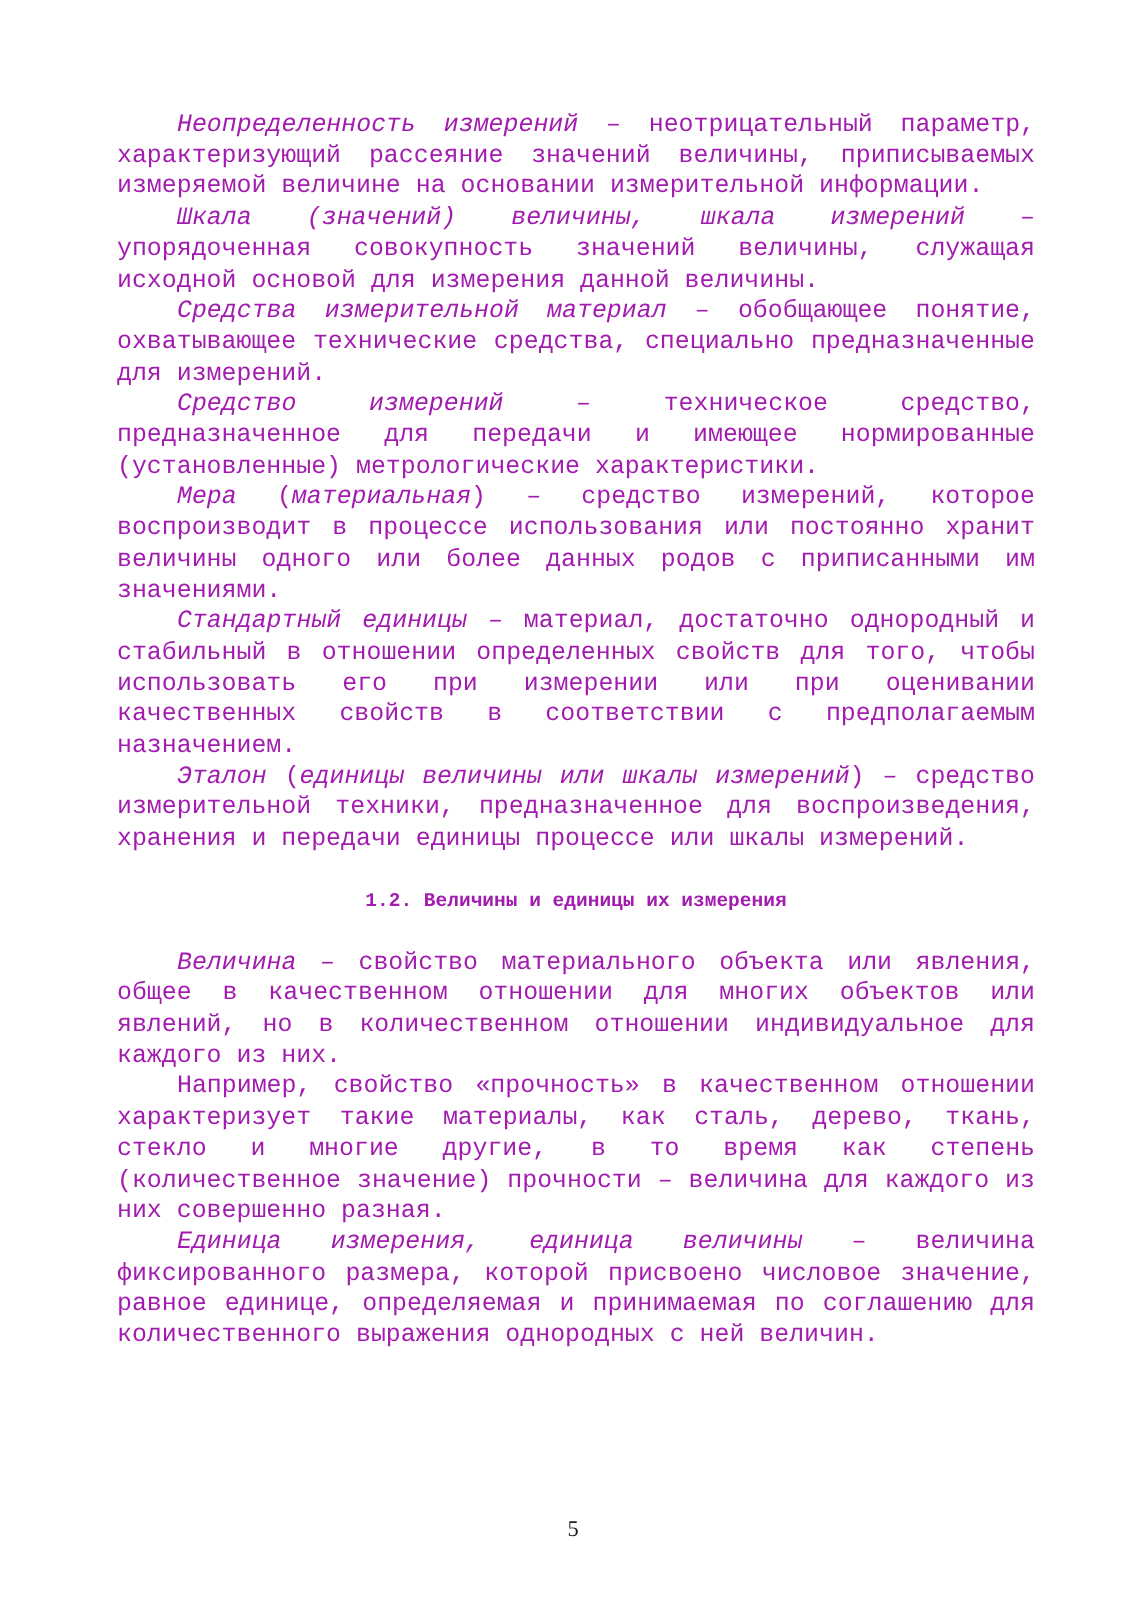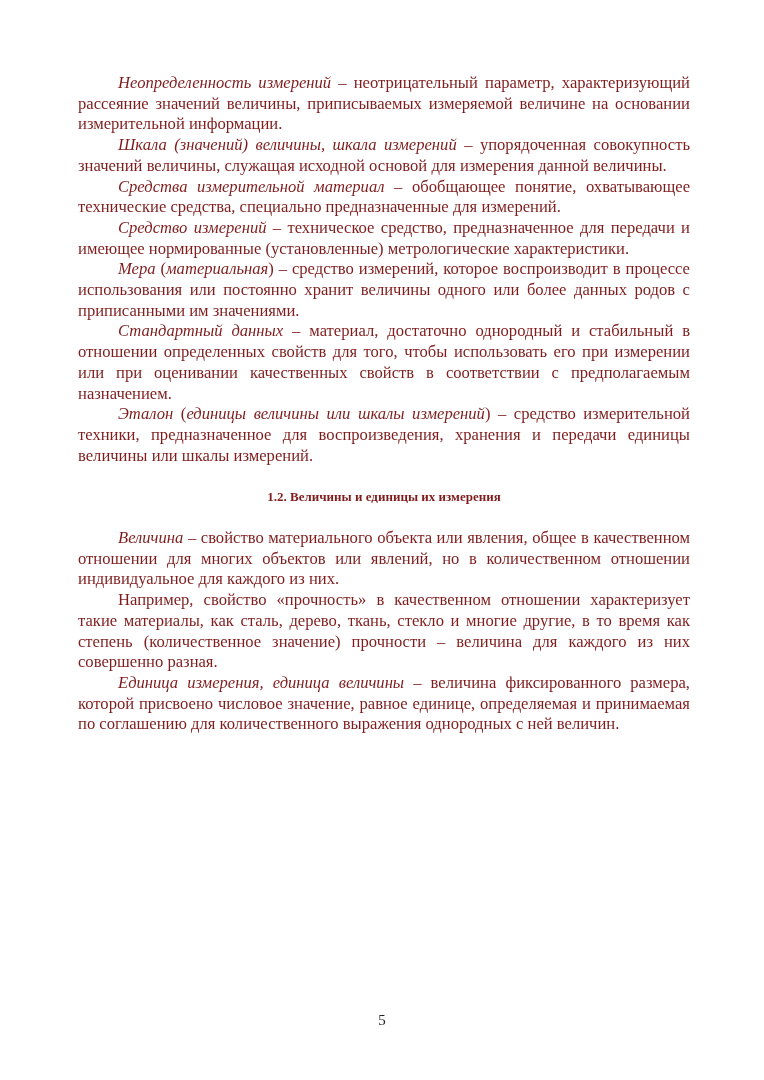--- a/index.html
+++ b/index.html
@@ -2,24 +2,24 @@
 <html><head>
 <meta charset="utf-8">
 <style>
   html, body { margin: 0; padding: 0; background: #ffffff; }
   body { width: 764px; height: 1080px; position: relative; overflow: hidden; }
   .page {
     position: absolute;
     left: 78px;
     top: 73px;
     width: 612px;
-    font-family: Liberation Serif, serif;
+    font-family: Liberation Mono, monospace;
     font-size: 16.6px;
     line-height: 20.7px;
-    color: #7f1d1d;
+    color: #a21caf;
   }
   .para {
     margin: 0;
     text-align: justify;
     text-indent: 40px;
     hyphens: manual;
   }
   .term { font-style: italic; }
   .heading {
     margin: 21px 0 20px 0;
@@ -46,23 +46,23 @@
   <p class="para"><span class="term">Неопределенность измерений</span><span> – неотрицательный параметр, характеризующий рассеяние значений величины, приписываемых измеряемой величине на основании измерительной информации.</span></p>
 
   <p class="para"><span class="term">Шкала (значений) величины, шкала измерений</span><span> – упорядоченная совокупность значений величины, служащая исходной основой для измерения данной величины.</span></p>
 
   <p class="para"><span class="term">Средства измерительной материал</span><span> – обобщающее понятие, охватывающее технические средства, специально предназначенные для измерений.</span></p>
 
   <p class="para"><span class="term">Средство измерений</span><span> – техническое средство, предназначенное для передачи и имеющее нормированные (установленные) метрологические характеристики.</span></p>
 
   <p class="para"><span class="term">Мера</span><span> (</span><span class="term">материальная</span><span>)</span><span> – средство измерений, которое воспроизводит в процессе использования или постоянно хранит величины одного или более данных родов с приписанными им значениями.</span></p>
 
-  <p class="para"><span class="term">Стандартный данных</span><span> – материал, достаточно однородный и стабильный в отношении определенных свойств для того, чтобы использовать его при измерении или при оценивании качественных свойств в соответствии с предполагаемым назначением.</span></p>
+  <p class="para"><span class="term">Стандартный единицы</span><span> – материал, достаточно однородный и стабильный в отношении определенных свойств для того, чтобы использовать его при измерении или при оценивании качественных свойств в соответствии с предполагаемым назначением.</span></p>
 
-  <p class="para"><span class="term">Эталон</span><span> (</span><span class="term">единицы величины или шкалы измерений</span><span>)</span><span> – средство измерительной техники, предназначенное для воспроизведения, хранения и передачи единицы величины или шкалы измерений.</span></p>
+  <p class="para"><span class="term">Эталон</span><span> (</span><span class="term">единицы величины или шкалы измерений</span><span>)</span><span> – средство измерительной техники, предназначенное для воспроизведения, хранения и передачи единицы процессе или шкалы измерений.</span></p>
 
 
 
   <h2 class="heading">1.2. Величины и единицы их измерения</h2>
 
   <p class="para"><span class="term">Величина</span><span> – свойство материального объекта или явления, общее в качественном отношении для многих объектов или явлений, но в количественном отношении индивидуальное для каждого из них.</span></p>
 
   <p class="para"><span>Например, свойство «прочность» в качественном отношении характеризует такие материалы, как сталь, дерево, ткань, стекло и многие другие, в то время как степень (количественное значение) прочности – величина для каждого из них совершенно разная.</span></p>
 
   <p class="para"><span class="term">Единица измерения, единица величины</span><span> – величина фиксированного размера, которой присвоено числовое значение, равное единице, определяемая и принимаемая по соглашению для количественного выражения однородных с ней величин.</span></p>

